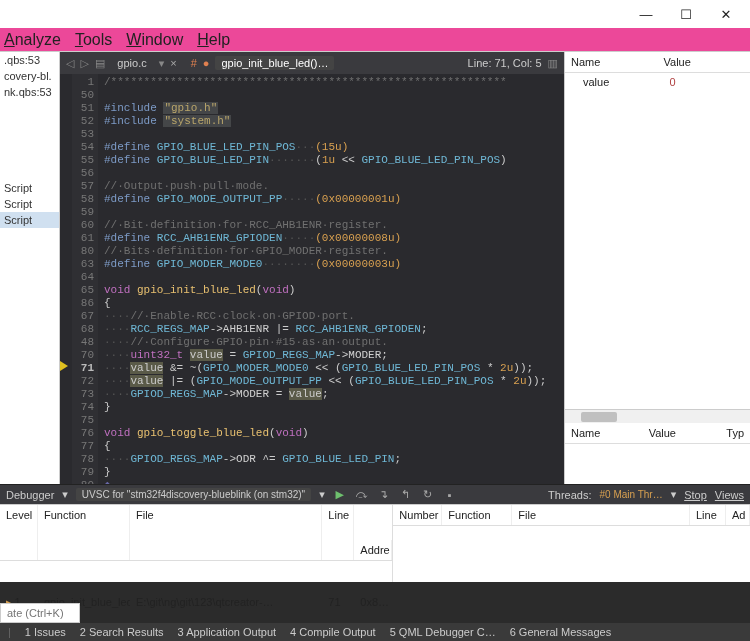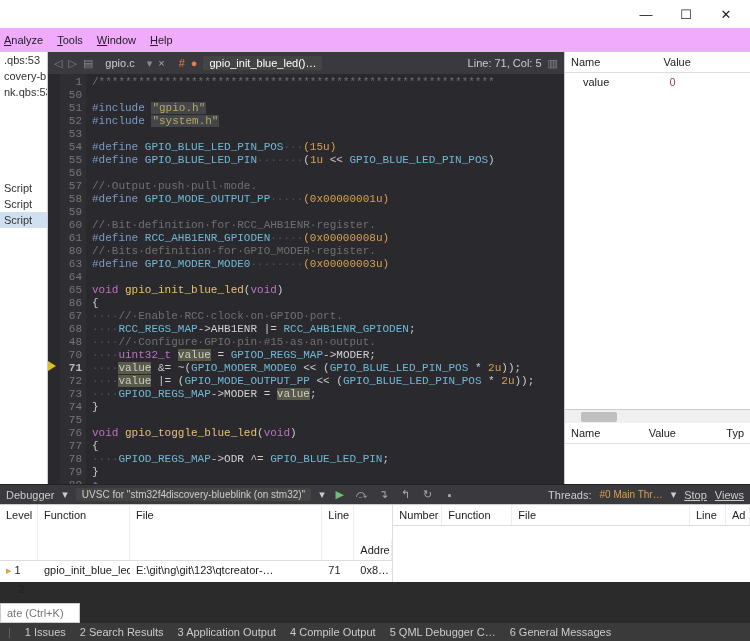--- a/index.html
+++ b/index.html
@@ -1,23 +1,23 @@
 <!DOCTYPE html>
 <html><head>
 <meta charset="utf-8">
 <style>
 * { margin: 0; padding: 0; box-sizing: border-box; }
 body { font-family: "Segoe UI", Tahoma, sans-serif; font-size: 11px; background: #2b2b2b; color: #ccc; width: 750px; height: 641px; overflow: hidden; position: relative; }
 .titlebar { height: 28px; background: #fff; display: flex; justify-content: flex-end; align-items: center; padding-right: 4px; }
 .titlebar .winbtn { width: 40px; height: 24px; display: flex; align-items: center; justify-content: center; color: #222; font-size: 13px; cursor: pointer; }
-.menubar { height: 24px; background: #f0abfc; display: flex; align-items: center; padding: 0 4px; color: #222; border-bottom: 1px solid #ccc; font-size: 11px; }
+.menubar { height: 24px; background: #ec4899; display: flex; align-items: center; padding: 0 4px; color: #222; border-bottom: 1px solid #ccc; font-size: 16px; }
 .menubar span { margin-right: 14px; }
 .menubar span u { text-decoration: underline; }
 .workspace { display: flex; height: 432px; background: #252525; }
-.leftpanel { width: 48px; background: #fff; color: #333; font-size: 11px; overflow: hidden; border-right: 1px solid #ccc; }
+.leftpanel { width: 60px; background: #fff; color: #333; font-size: 11px; overflow: hidden; border-right: 1px solid #ccc; }
 .leftpanel .item { padding: 2px 4px; white-space: nowrap; overflow: hidden; }
 .leftpanel .sep { height: 10px; }
 .leftpanel .sel { background: #d0e0f0; }
 .editorcol { flex: 1; display: flex; flex-direction: column; background: #2a2a2e; min-width: 0; }
 .tabbar { height: 22px; background: #3a3a3e; display: flex; align-items: center; color: #ccc; font-size: 11px; padding: 0 6px; gap: 6px; }
 .tabbar .nav { color: #888; }
 .tabbar .ficon { color: #888; }
 .tabbar .fname { padding: 0 6px; }
 .tabbar .x { color: #aaa; }
 .tabbar .dirty { color: #e08050; margin-left: 8px; }
@@ -51,21 +51,21 @@
 .rp-spacer { flex: 1; }
 .rp-scrollx { height: 14px; background: #f0f0f0; border-top: 1px solid #ccc; position: relative; }
 .rp-scrollx .thumb { position: absolute; left: 16px; top: 2px; width: 36px; height: 10px; background: #c0c0c0; border-radius: 2px; }
 .dbgbar { height: 20px; background: #3a3a3e; display: flex; align-items: center; font-size: 11px; color: #ccc; padding: 0 6px; gap: 8px; border-top: 1px solid #222; }
 .dbgbar .lbl { color: #ccc; }
 .dbgbar .conf { background: #444; padding: 1px 6px; border-radius: 2px; font-size: 10px; }
 .dbgbar .btn { width: 14px; height: 14px; display: inline-flex; align-items: center; justify-content: center; color: #aaa; }
 .dbgbar .spacer { flex: 1; }
 .dbgbar .thr { color: #d8a050; font-size: 10px; }
 .tables { height: 78px; background: #fff; display: flex; color: #222; border-top: 1px solid #ccc; }
-.tbl { flex: 1; display: flex; flex-direction: column; border-right: 1px solid #ddd; }
+.tbl { flex: 1; display: flex; flex-direction: column; border-right: 1px solid #ddd; gap: 32px; }
 .tbl:last-child { border-right: none; }
 .tbl-head { display: flex; border-bottom: 1px solid #ddd; font-size: 11px; }
 .tbl-head .c { padding: 4px 6px; border-right: 1px solid #eee; }
 .tbl-row { display: flex; font-size: 11px; }
 .tbl-row .c { padding: 3px 6px; overflow: hidden; white-space: nowrap; }
 .filler { flex: 1; background: #fff; }
 .locate { position: absolute; left: 0; bottom: 18px; height: 20px; background: #fff; border: 1px solid #ccc; color: #888; font-size: 11px; padding: 3px 6px; width: 80px; }
 .statusbar { position: absolute; left: 0; right: 0; bottom: 0; height: 18px; background: #3a3a3a; color: #ccc; display: flex; align-items: center; font-size: 11px; padding: 0 8px; gap: 14px; }
 .statusbar .sep { color: #666; }
 </style>

